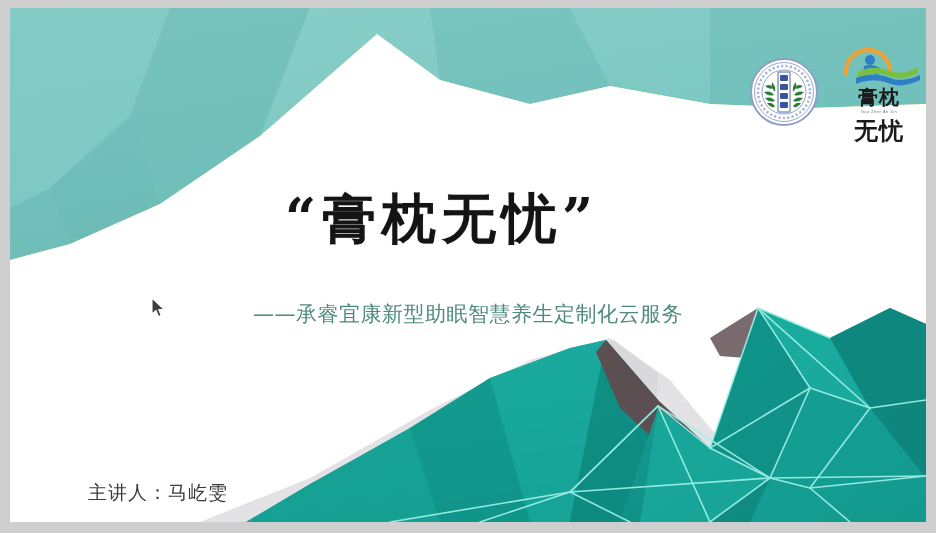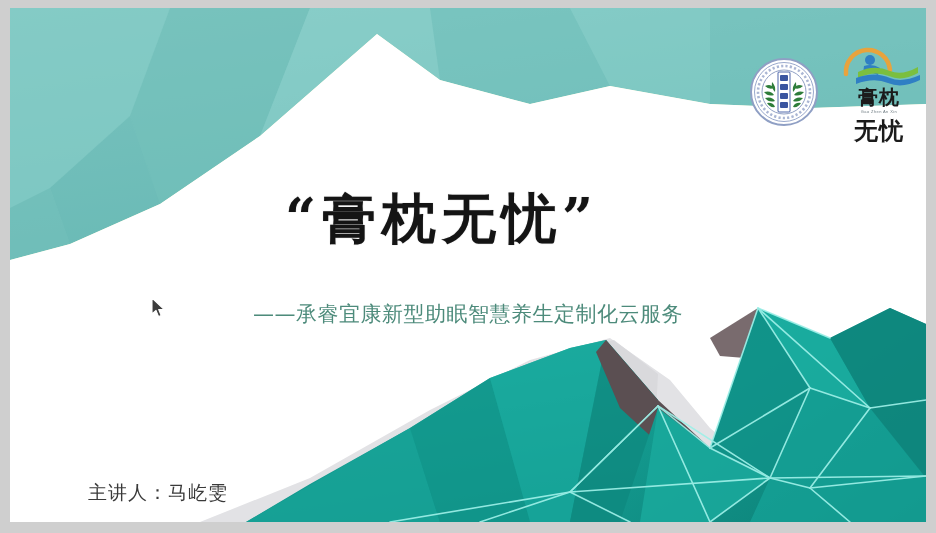--- a/index.html
+++ b/index.html
@@ -16,21 +16,21 @@
     width:936px; height:533px;
     background:#cfcfcf;
     overflow:hidden;
   }
 
   
   #slide {
     position:absolute;
     left:10px; top:8px;
     width:916px; height:514px;
-    background:#fef9c3;
+    background:#fde047;
     overflow:hidden;
   }
 
   
   .art { position:absolute; inset:0; }
   .art svg { display:block; width:100%; height:100%; }
 
   
   #logo-seal {
     position:absolute;

